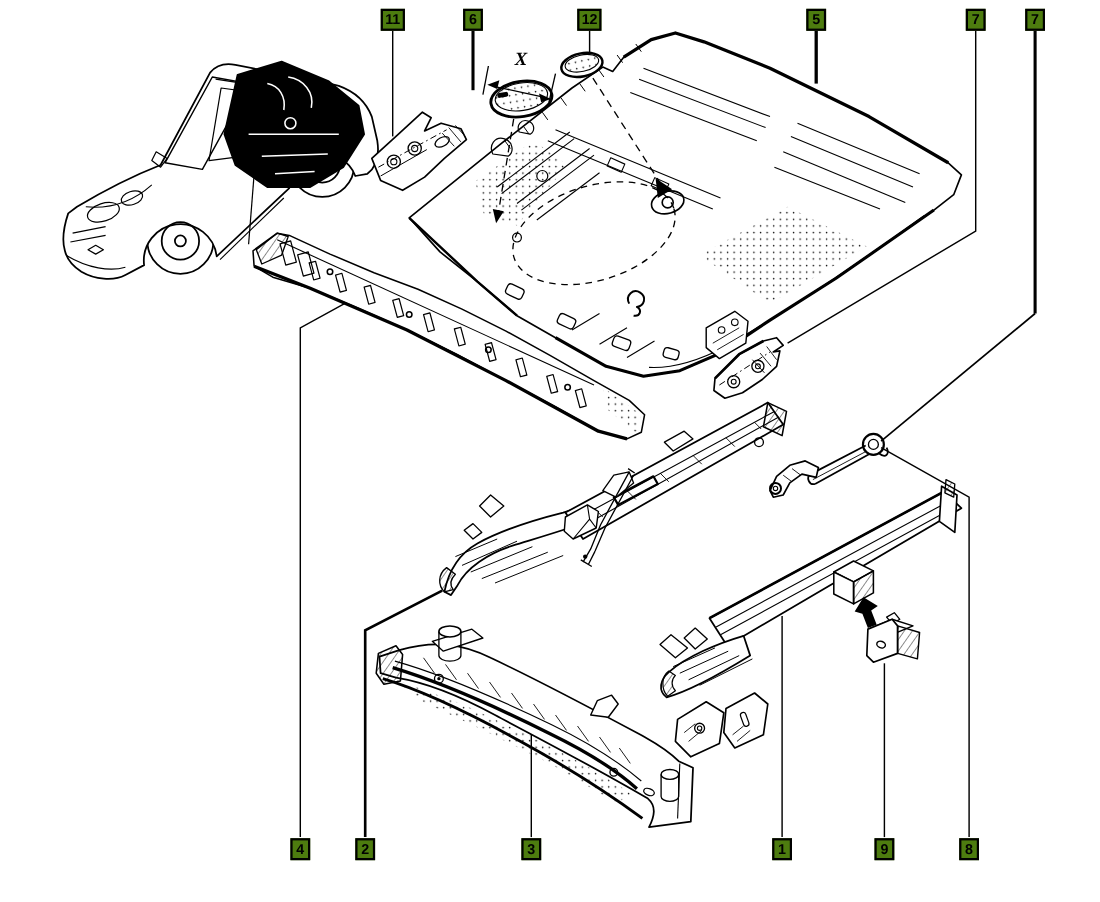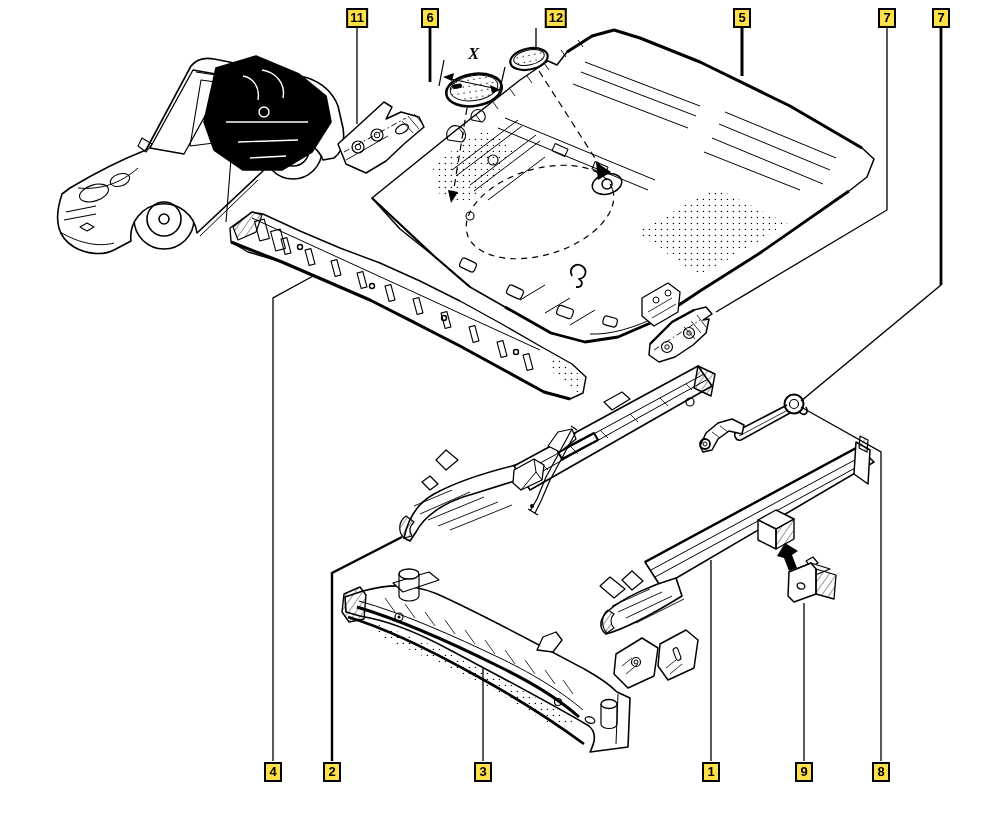--- a/index.html
+++ b/index.html
@@ -1,19 +1,19 @@
 <!DOCTYPE html>
 <html><head>
 <meta charset="utf-8">
 <style>
   html,body{margin:0;padding:0;background:#fff;}
   .stage{position:relative;width:1000px;height:820px;background:#fff;overflow:hidden;
          font-family:"Liberation Sans",sans-serif;}
   .stage svg{position:absolute;left:0;top:0;}
-  .callout{position:absolute;transform:translateX(-50%);border:2px solid #000;background:#fde047;
+  .callout{position:absolute;transform:translateX(-50%);border:2px solid #000;background:#4d7c0f;
            color:#000;font:bold 13px/16px "Liberation Sans",sans-serif;height:16px;min-width:10px;
            padding:0 2px;text-align:center;cursor:pointer;}
   .dimlabel{position:absolute;color:#000;font:italic bold 17px "Liberation Serif",serif;}
 </style>
 </head>
 <body>
 
 <div class="stage">
 
 <svg width="1000" height="820" viewBox="0 0 1000 820">
@@ -300,21 +300,21 @@
     <path d="M618,694 L616,744" stroke-width="1"></path>
     <circle cx="399" cy="617" r="4" stroke-width="1.2"></circle>
     <circle cx="399" cy="617" r="1.5" fill="#000" stroke="none"></circle>
     <circle cx="558" cy="702" r="3.5" stroke-width="1.2"></circle>
   </g>
 </svg>
 
 <div>
   <div class="callout" style="left:357px;top:8px">11</div>
   <div class="callout" style="left:430px;top:8px">6</div>
-  <div class="callout" style="left:556px;top:8px">12</div>
+  <div class="callout" style="left:536px;top:8px">12</div>
   <div class="callout" style="left:742px;top:8px">5</div>
   <div class="callout" style="left:887px;top:8px">7</div>
   <div class="callout" style="left:941px;top:8px">7</div>
   <div class="callout" style="left:273px;top:762px">4</div>
   <div class="callout" style="left:332px;top:762px">2</div>
   <div class="callout" style="left:483px;top:762px">3</div>
   <div class="callout" style="left:711px;top:762px">1</div>
   <div class="callout" style="left:804px;top:762px">9</div>
   <div class="callout" style="left:881px;top:762px">8</div>
 </div>

